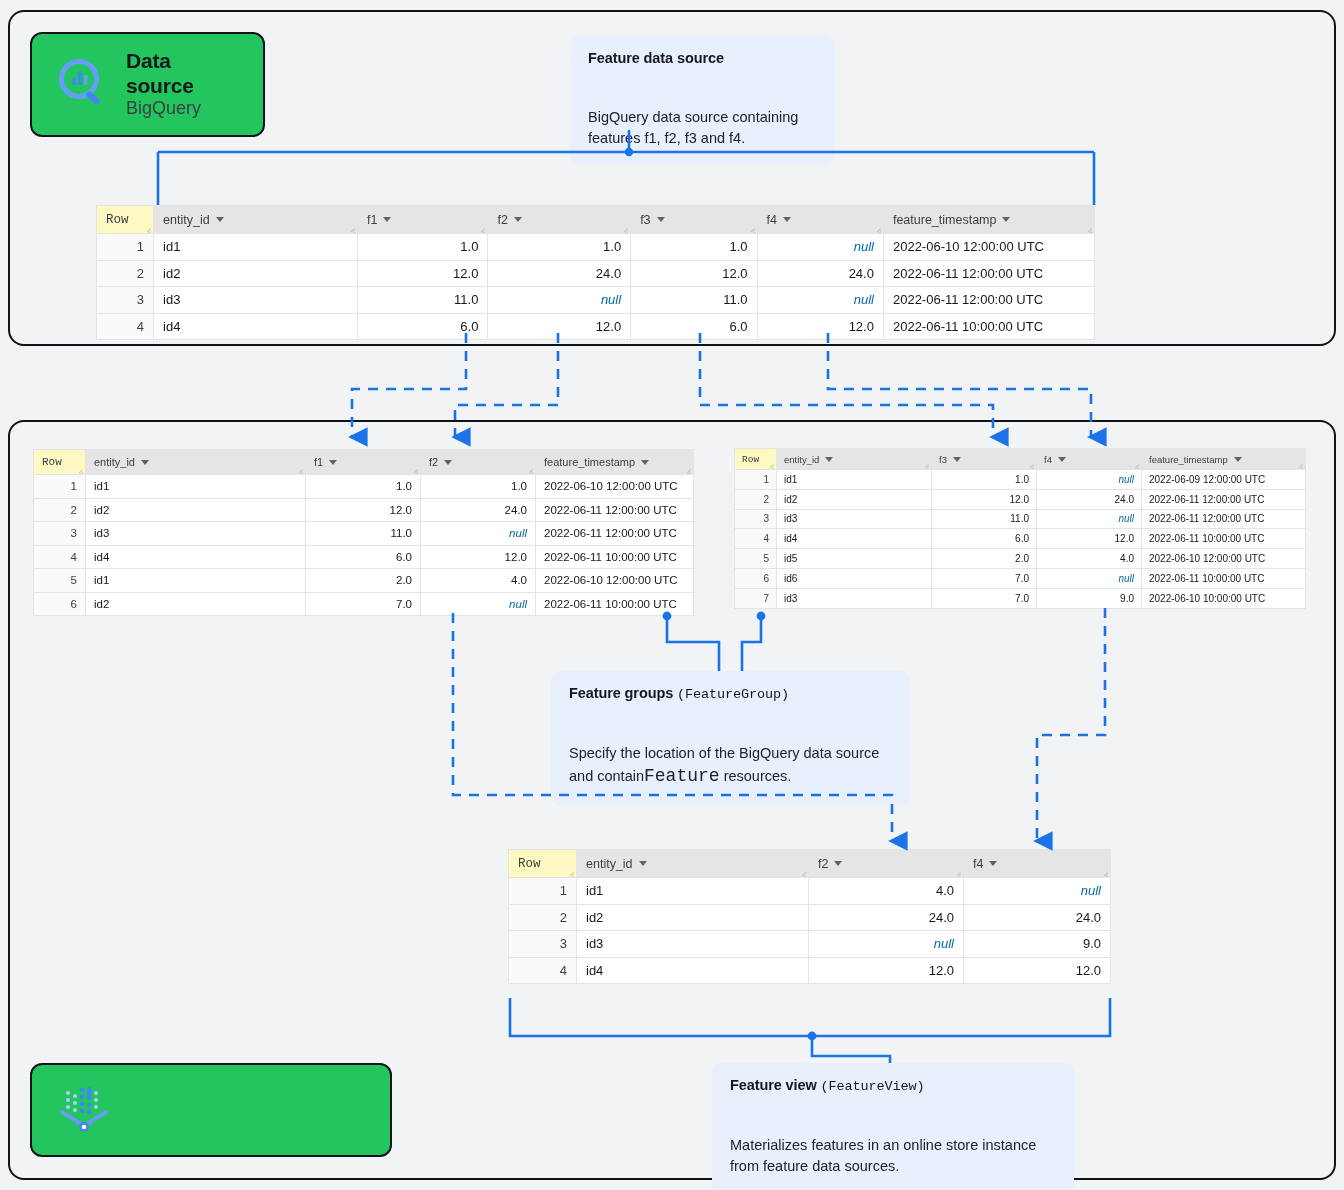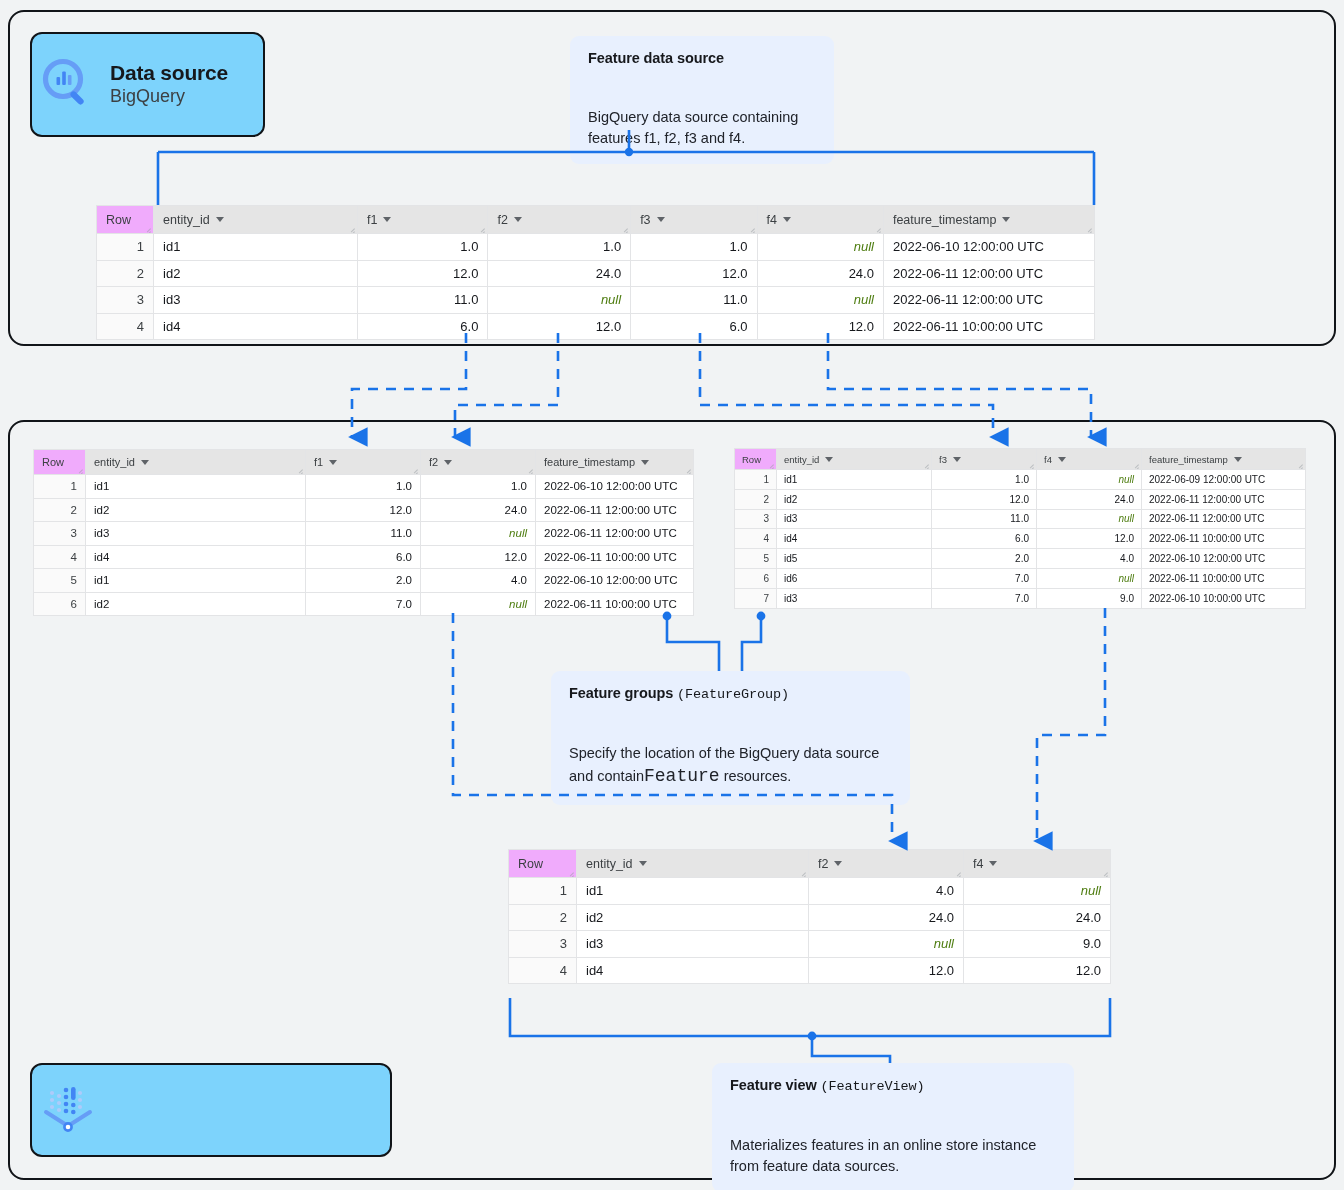--- a/index.html
+++ b/index.html
@@ -17,25 +17,25 @@
     background: #f1f3f4;
     border: 2px solid #111418;
     border-radius: 16px;
   }
   #sec-datasource { left: 8px;  top: 10px;  width: 1328px; height: 336px; }
   #sec-featstore  { left: 8px;  top: 420px; width: 1328px; height: 760px; }
 
   
   .badge-card {
     position: absolute;
-    background: #7dd3fc;
+    background: #22c55e;
     border: 2.5px solid #111418;
     border-radius: 12px;
     display: flex; align-items: center;
-    padding: 0 8px;
+    padding: 0 24px;
     gap: 16px;
   }
   #badge-bq { left: 30px; top: 32px; width: 235px; height: 105px; }
   #badge-vx { left: 30px; top: 1063px; width: 362px; height: 94px; }
   .badge-text { display: flex; flex-direction: column; justify-content: center; }
   .badge-title { font-size: 21px; font-weight: bold; color: #16181c; letter-spacing: -0.2px; line-height: 1.18; }
   .badge-sub   { font-size: 18px; color: #3c4043; line-height: 1.2; }
   .badge-icon { flex: 0 0 auto; display: block; }
 
   
@@ -91,25 +91,25 @@
     width: 9px; height: 9px; opacity: .55;
   }
   .grip i {
     position: absolute; right: 0; bottom: 0;
     width: 9px; height: 1px; background: #9aa0a6;
     transform-origin: right bottom;
     transform: rotate(-45deg);
   }
   .grip i.b { width: 5px; bottom: 3px; }
   .tbl td.rownum { background: #fafafa; color: #3c4043; text-align: right; }
-  .tbl th.rowhdr { background: #f0abfc; text-align: right; }
+  .tbl th.rowhdr { background: #fef9c3; text-align: right; font-family: Liberation Mono, monospace; }
   .tbl td.ent { color: #16181c; text-align: left; }
   .tbl td.num { text-align: right; color: #16181c; }
   .tbl td.ts  { text-align: left; color: #16181c; }
-  .nullv { font-style: italic; color: #4d7c0f; }
+  .nullv { font-style: italic; color: #0369a1; }
 
   
   .t-lg th, .t-lg td { height: 26.5px; font-size: 13px; padding: 0 9px; }
   .t-lg th { height: 28px; font-size: 12.5px; }
   .t-md th, .t-md td { height: 23.5px; font-size: 11.5px; padding: 0 8px; }
   .t-md th { height: 25px; font-size: 11px; }
   .t-sm th, .t-sm td { height: 19.8px; font-size: 10px; padding: 0 7px; }
   .t-sm th { height: 21px; font-size: 9.5px; }
 
   

